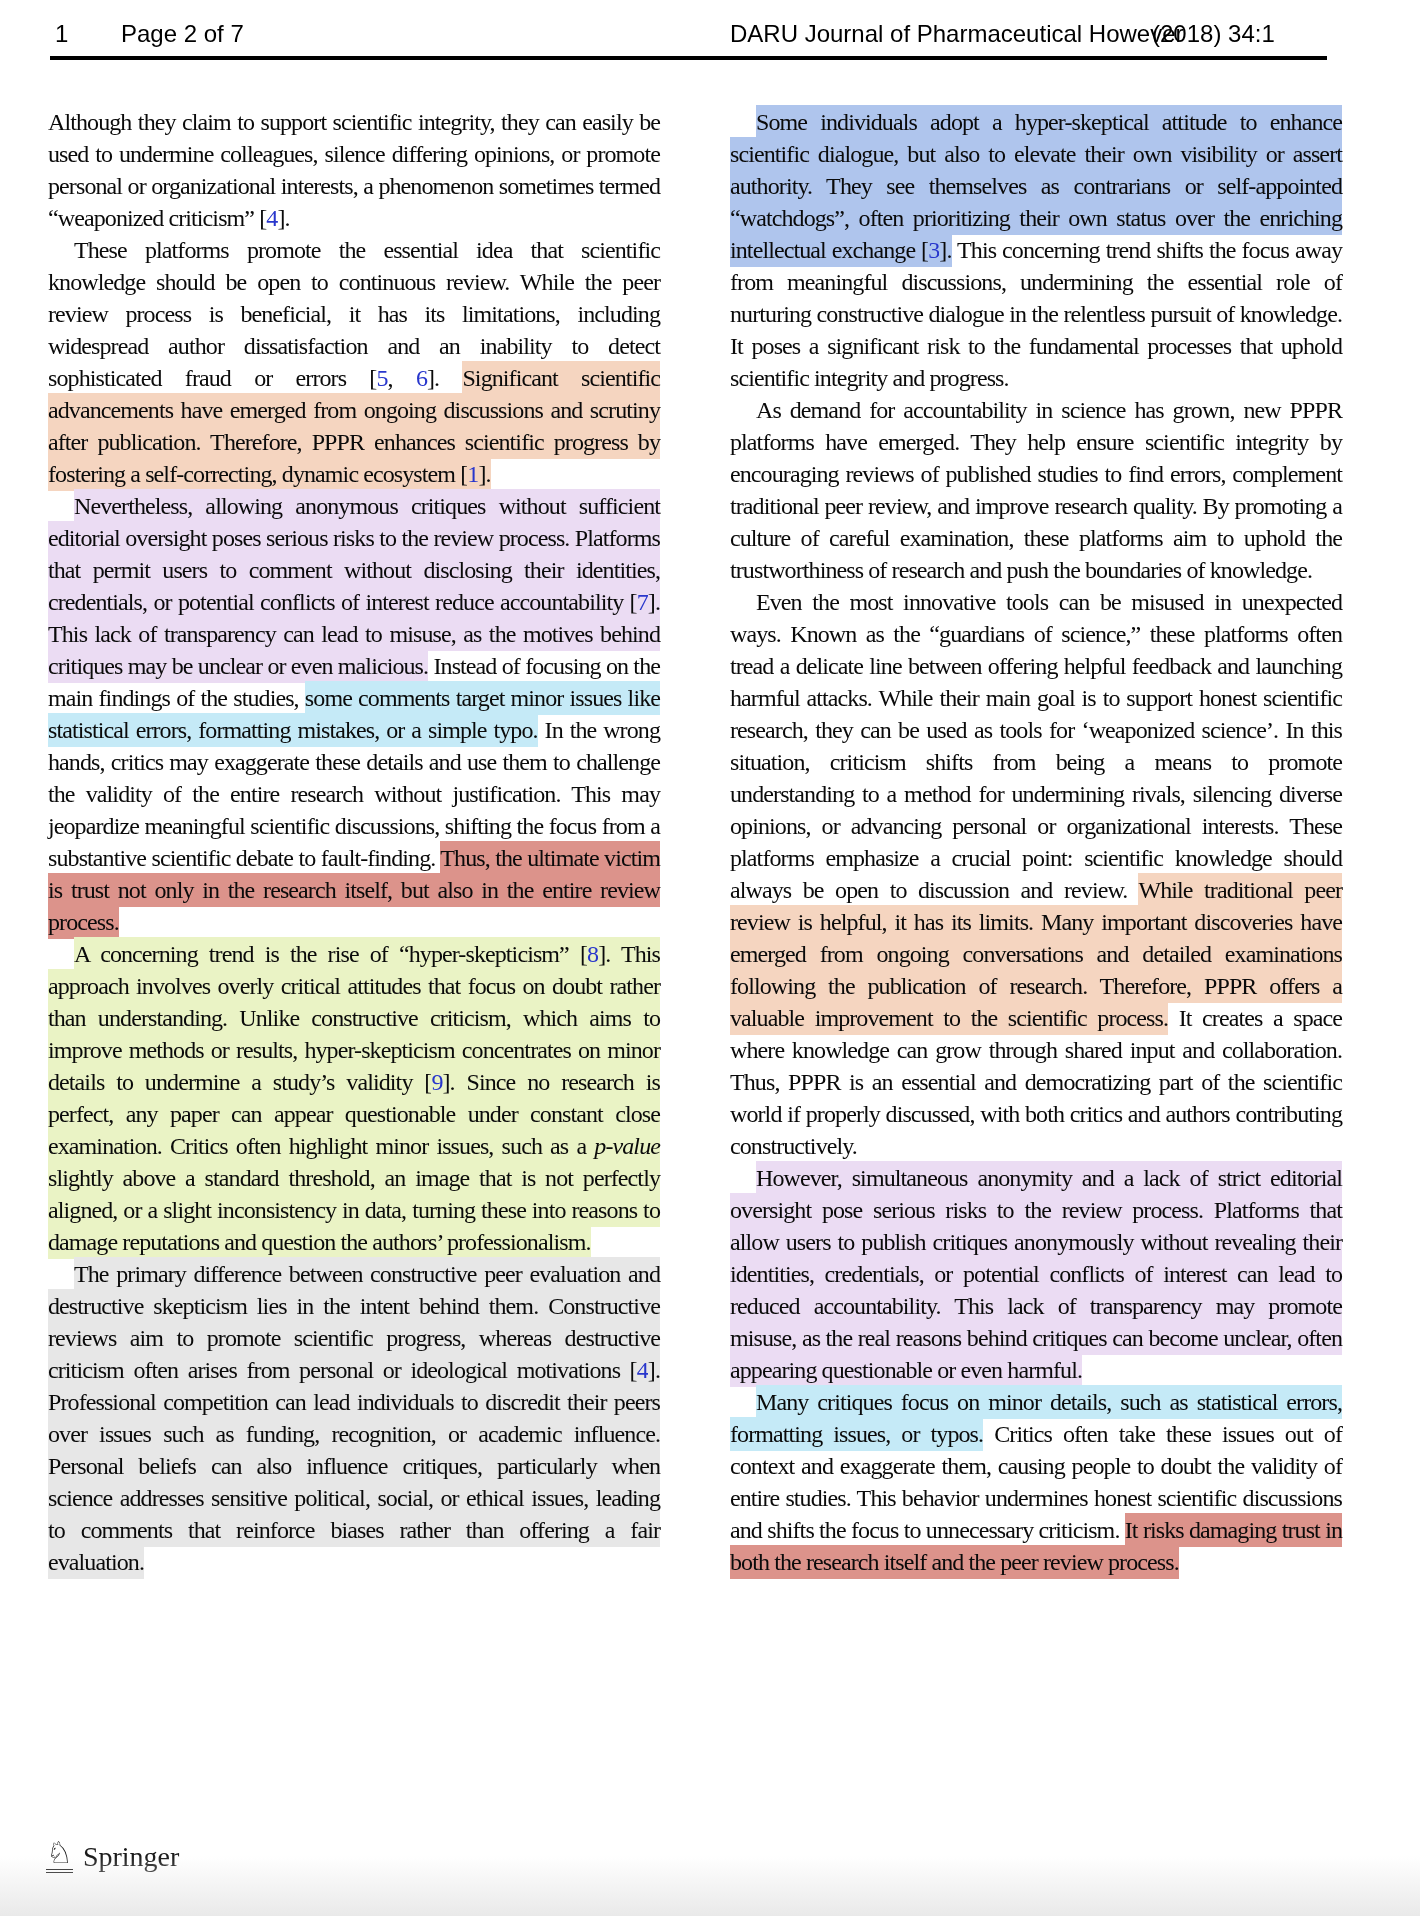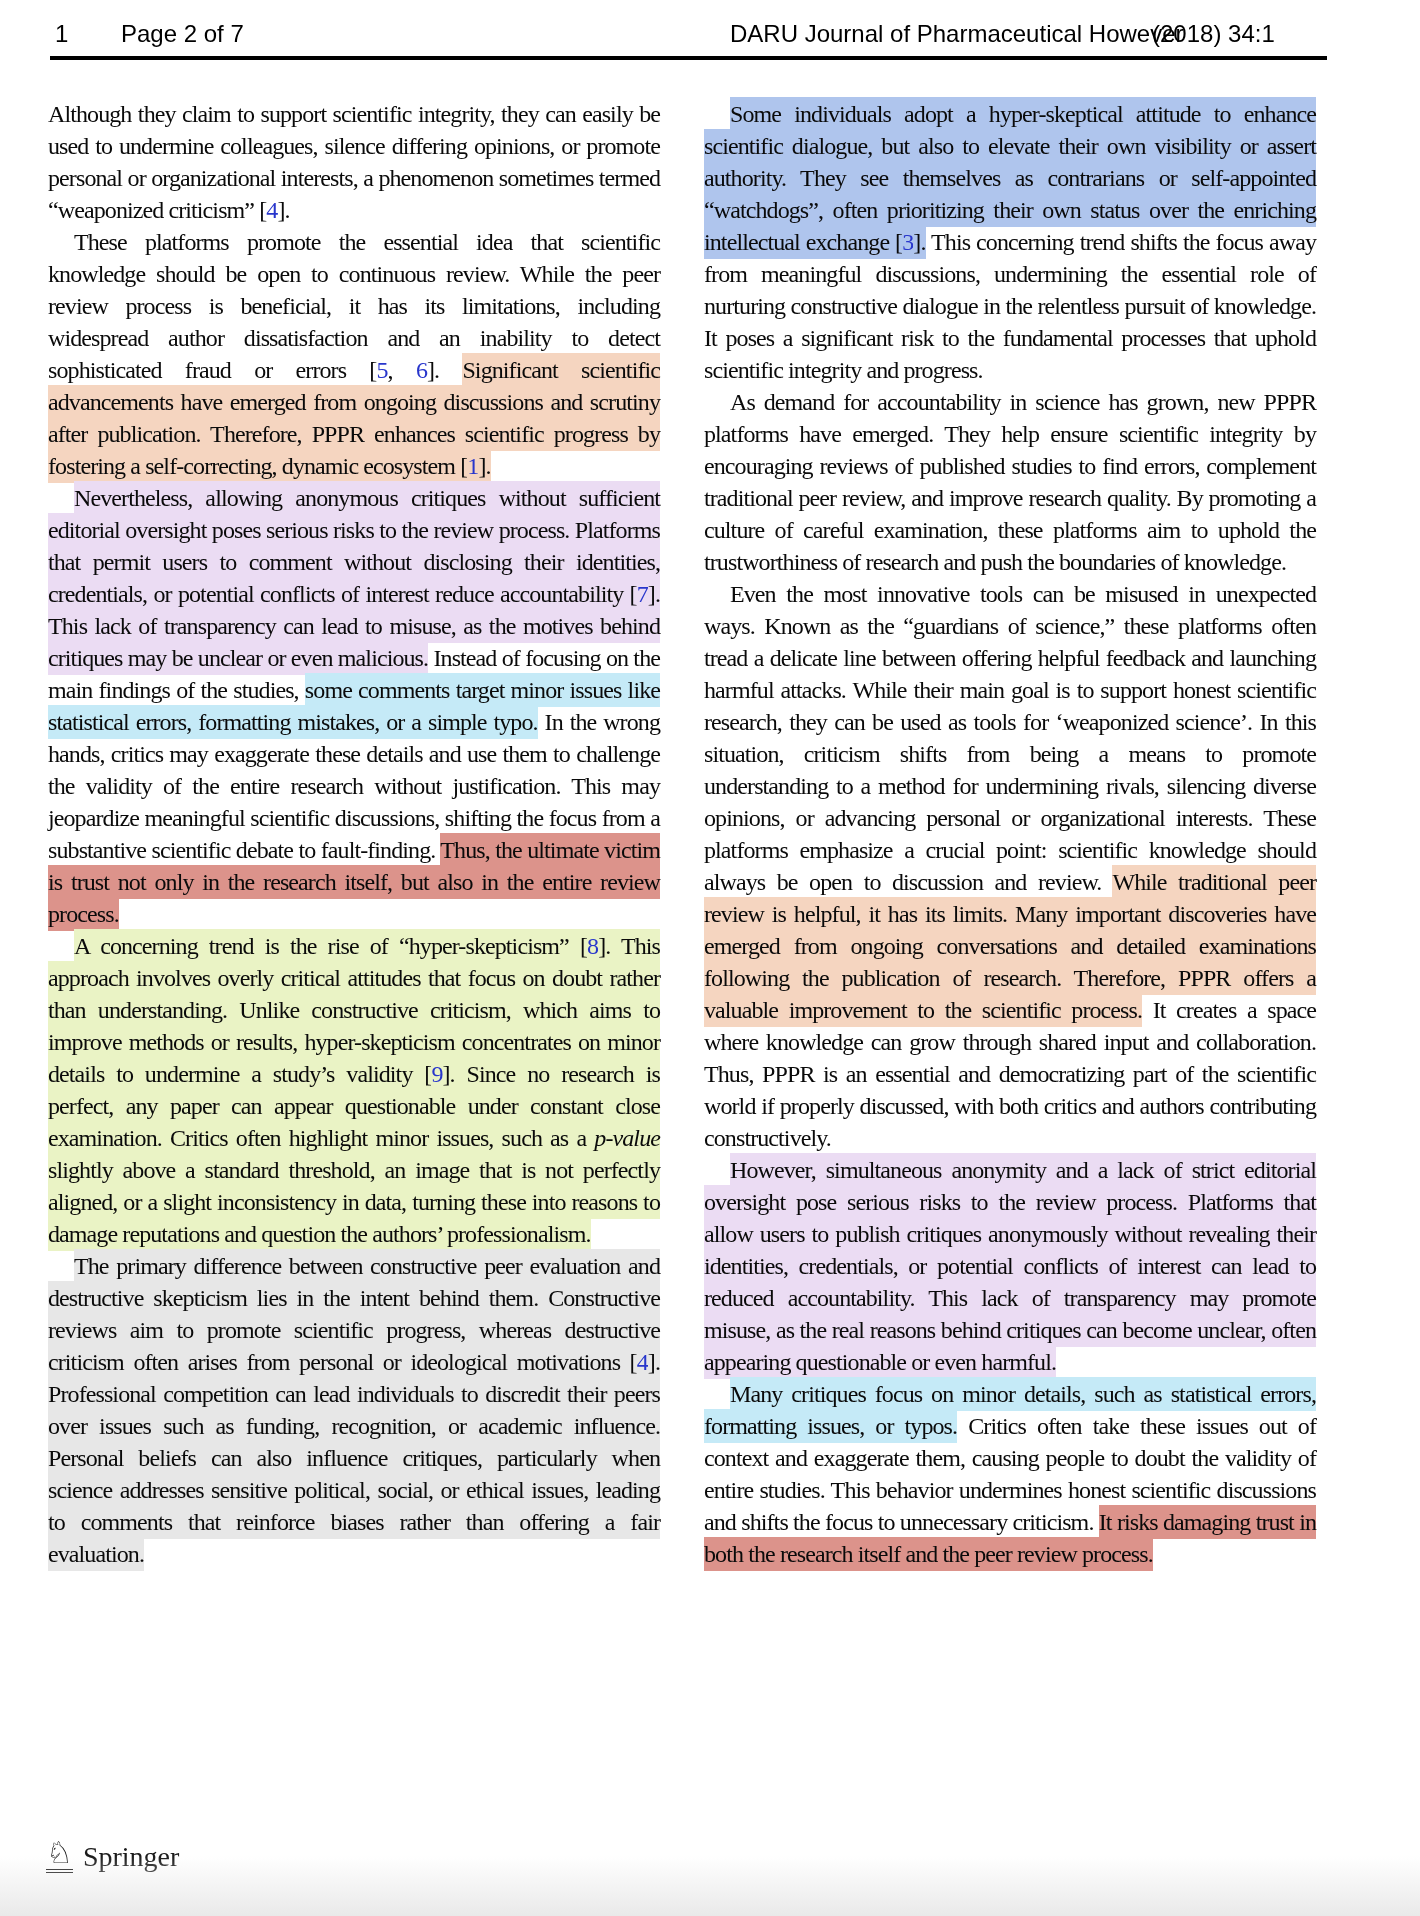--- a/index.html
+++ b/index.html
@@ -26,23 +26,23 @@
   #hdr-citation { left: 1152px; }
   .hdr-rule {
     position: absolute;
     top: 56px; left: 50px;
     width: 1277px; height: 4px;
     background: #000;
   }
   
   .cols {
     position: absolute;
-    top: 98px; left: 48px;
+    top: 106px; left: 48px;
     display: flex;
-    gap: 44px;
+    gap: 70px;
   }
   .col { width: 612px; }
   .para {
     margin: 0;
     text-align: justify;
     font-size: 24px;
     line-height: 32px;
     letter-spacing: -0.9px;
     -webkit-hyphens: auto;
     hyphens: auto;

